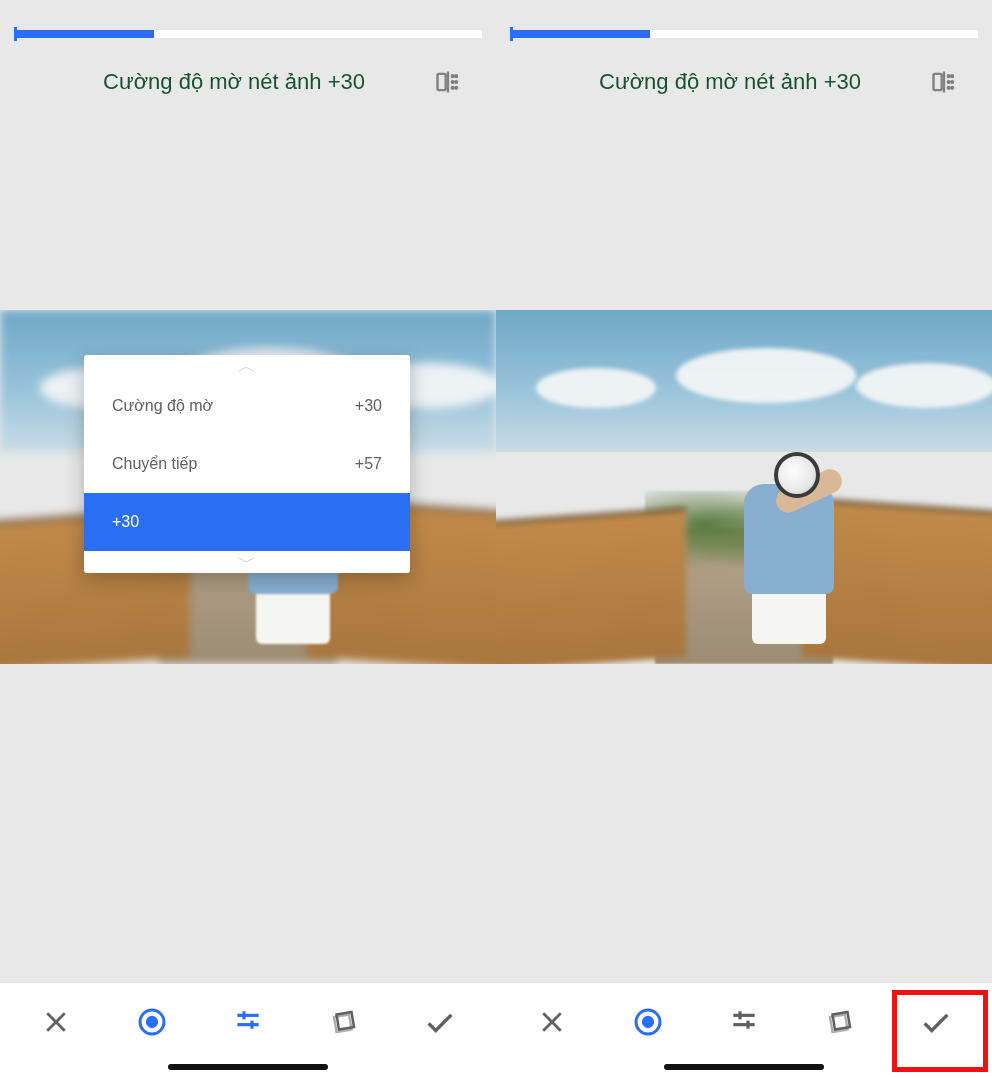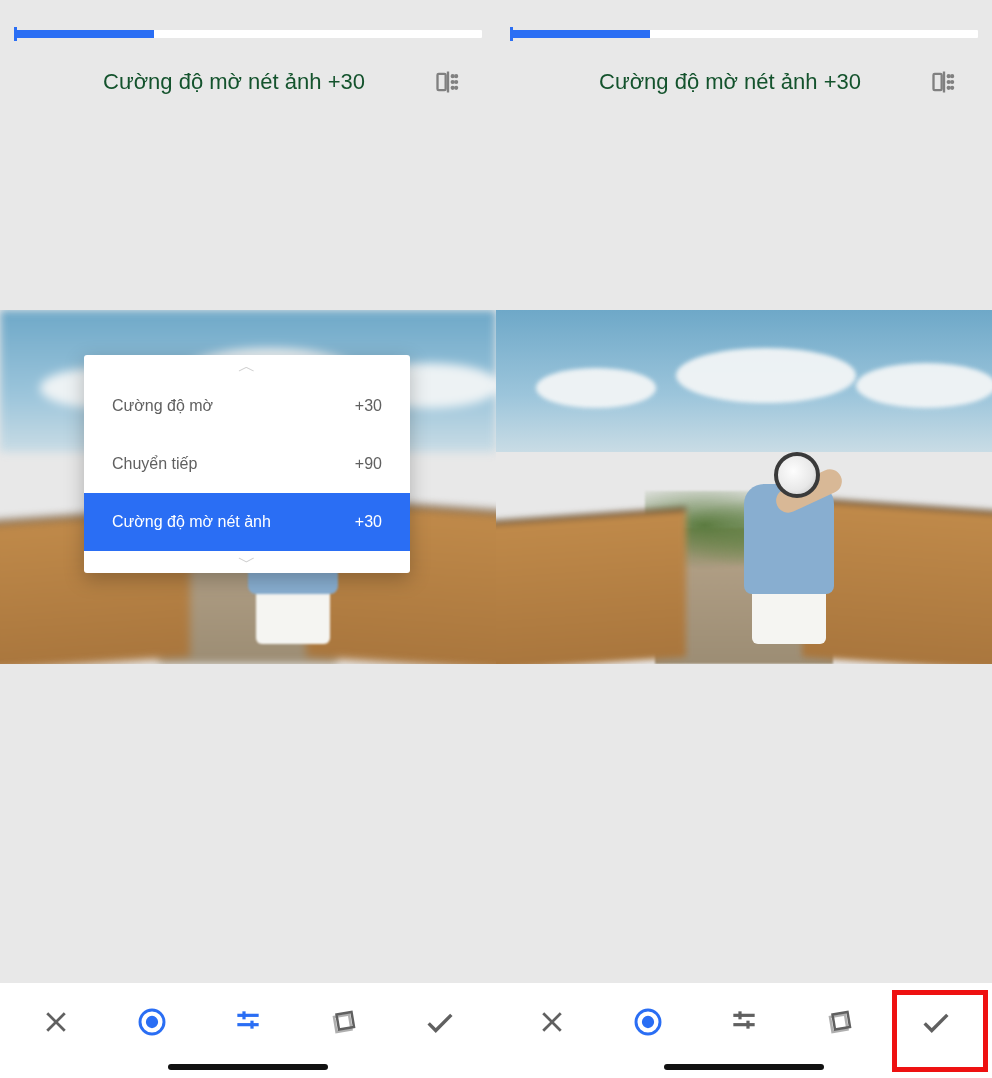--- a/index.html
+++ b/index.html
@@ -306,24 +306,23 @@
   </div>
 
   <div class="menu">
     <div class="chevron">︿</div>
     <div class="menu-item">
       <span>Cường độ mờ</span>
       <span class="val">+30</span>
     </div>
     <div class="menu-item">
       <span>Chuyển tiếp</span>
-      <span class="val">+90</span>
+      <span class="val">+57</span>
     </div>
     <div class="menu-item active">
-      <span>Cường độ mờ nét ảnh</span>
       <span class="val">+30</span>
     </div>
     <div class="chevron">﹀</div>
   </div>
 
   <div class="toolbar">
     <div class="btn">
       <svg viewBox="0 0 24 24" width="30" height="30" stroke="currentColor" stroke-width="2.2" fill="none">
         <line x1="5" y1="5" x2="19" y2="19"></line>
           <line x1="19" y1="5" x2="5" y2="19"></line>

